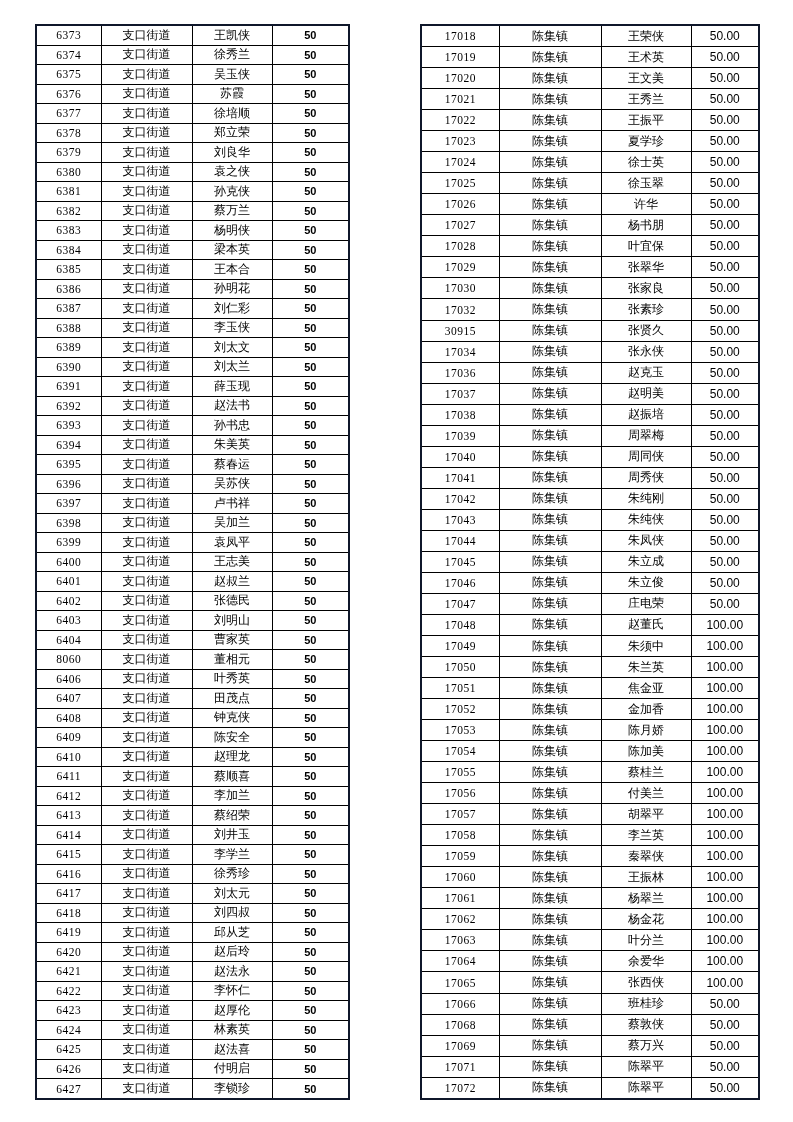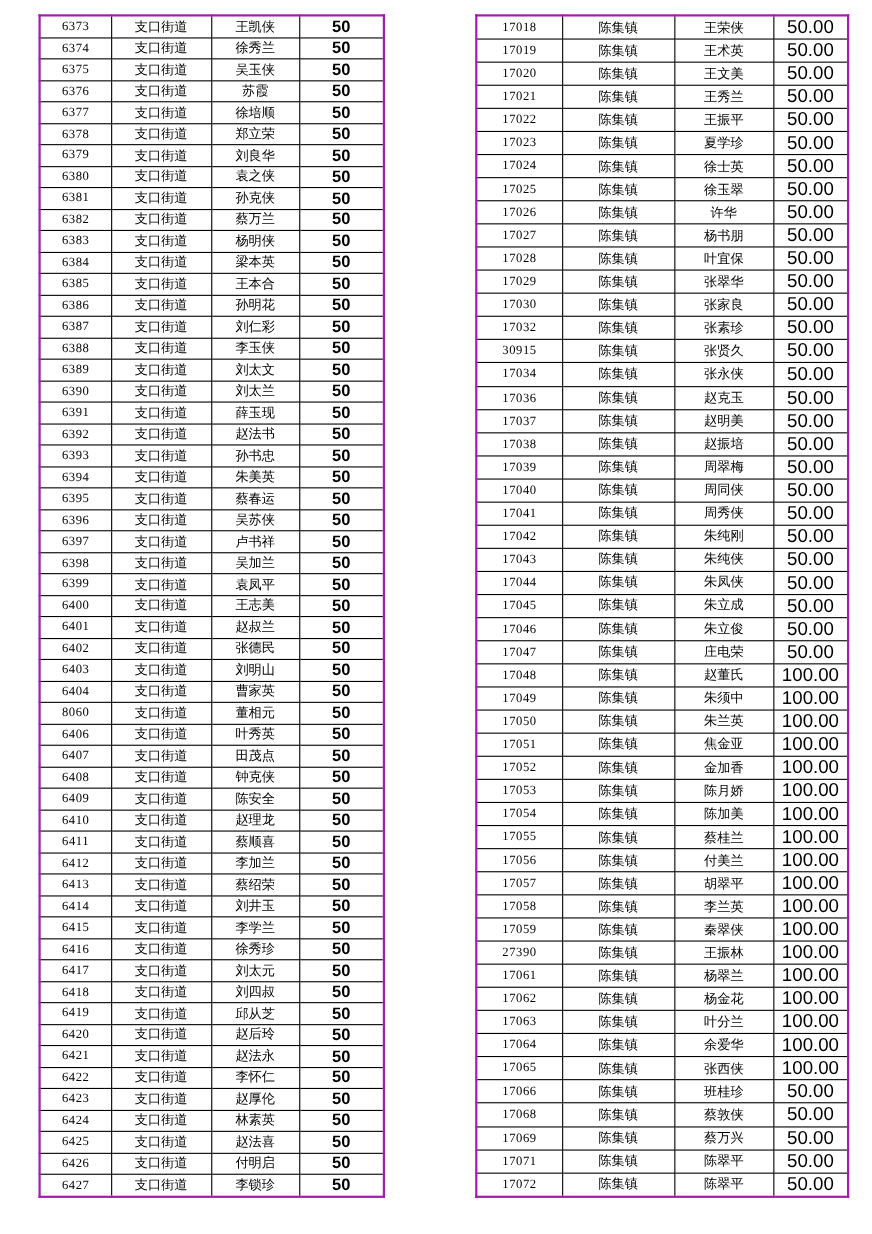--- a/index.html
+++ b/index.html
@@ -10,29 +10,29 @@
   }
   .page {
     position: relative;
     width: 793px;
     height: 1122px;
     background: #ffffff;
     overflow: hidden;
   }
   table.roster {
     position: absolute;
-    top: 13px;
+    top: 24px;
     border-collapse: collapse;
     table-layout: fixed;
     height: 1076px;
-    border: 2px solid #a21caf;
+    border: 2px solid #0f172a;
     padding-left: 27px;
   }
   table.roster.left  { left: 35px;  width: 313px; }
-  table.roster.right { left: 420px; width: 338px; margin-left: 12px; }
+  table.roster.right { left: 420px; width: 338px; }
   table.roster td {
     border: 1px solid #000000;
     padding: 0;
     text-align: center;
     vertical-align: middle;
     font-size: 12px;
     color: #000000;
     white-space: nowrap;
     overflow: hidden;
   }
@@ -44,26 +44,26 @@
   .right col.c0 { width: 78px; }
   .right col.c1 { width: 102px; }
   .right col.c2 { width: 90px; }
   .right col.c3 { width: 68px; }
   
   table.roster td.c0 { font-size: 11.5px; letter-spacing: 0.5px; }
   
   .left  td.c3 {
     font-family: "Liberation Sans", "DejaVu Sans", sans-serif;
     font-weight: bold;
-    font-size: 15px;
+    font-size: 11px;
   }
   .right td.c3 {
     font-family: "Liberation Sans", "DejaVu Sans", sans-serif;
     font-weight: normal;
-    font-size: 17px;
+    font-size: 12px;
   }
 </style>
 </head>
 <body>
 
 <div class="page">
 
   <table class="roster left">
     <colgroup>
       <col class="c0">
@@ -647,21 +647,21 @@
           <td class="c2">李兰英</td>
           <td class="c3">100.00</td>
         </tr>
         <tr>
           <td class="c0">17059</td>
           <td class="c1">陈集镇</td>
           <td class="c2">秦翠侠</td>
           <td class="c3">100.00</td>
         </tr>
         <tr>
-          <td class="c0">27390</td>
+          <td class="c0">17060</td>
           <td class="c1">陈集镇</td>
           <td class="c2">王振林</td>
           <td class="c3">100.00</td>
         </tr>
         <tr>
           <td class="c0">17061</td>
           <td class="c1">陈集镇</td>
           <td class="c2">杨翠兰</td>
           <td class="c3">100.00</td>
         </tr>

